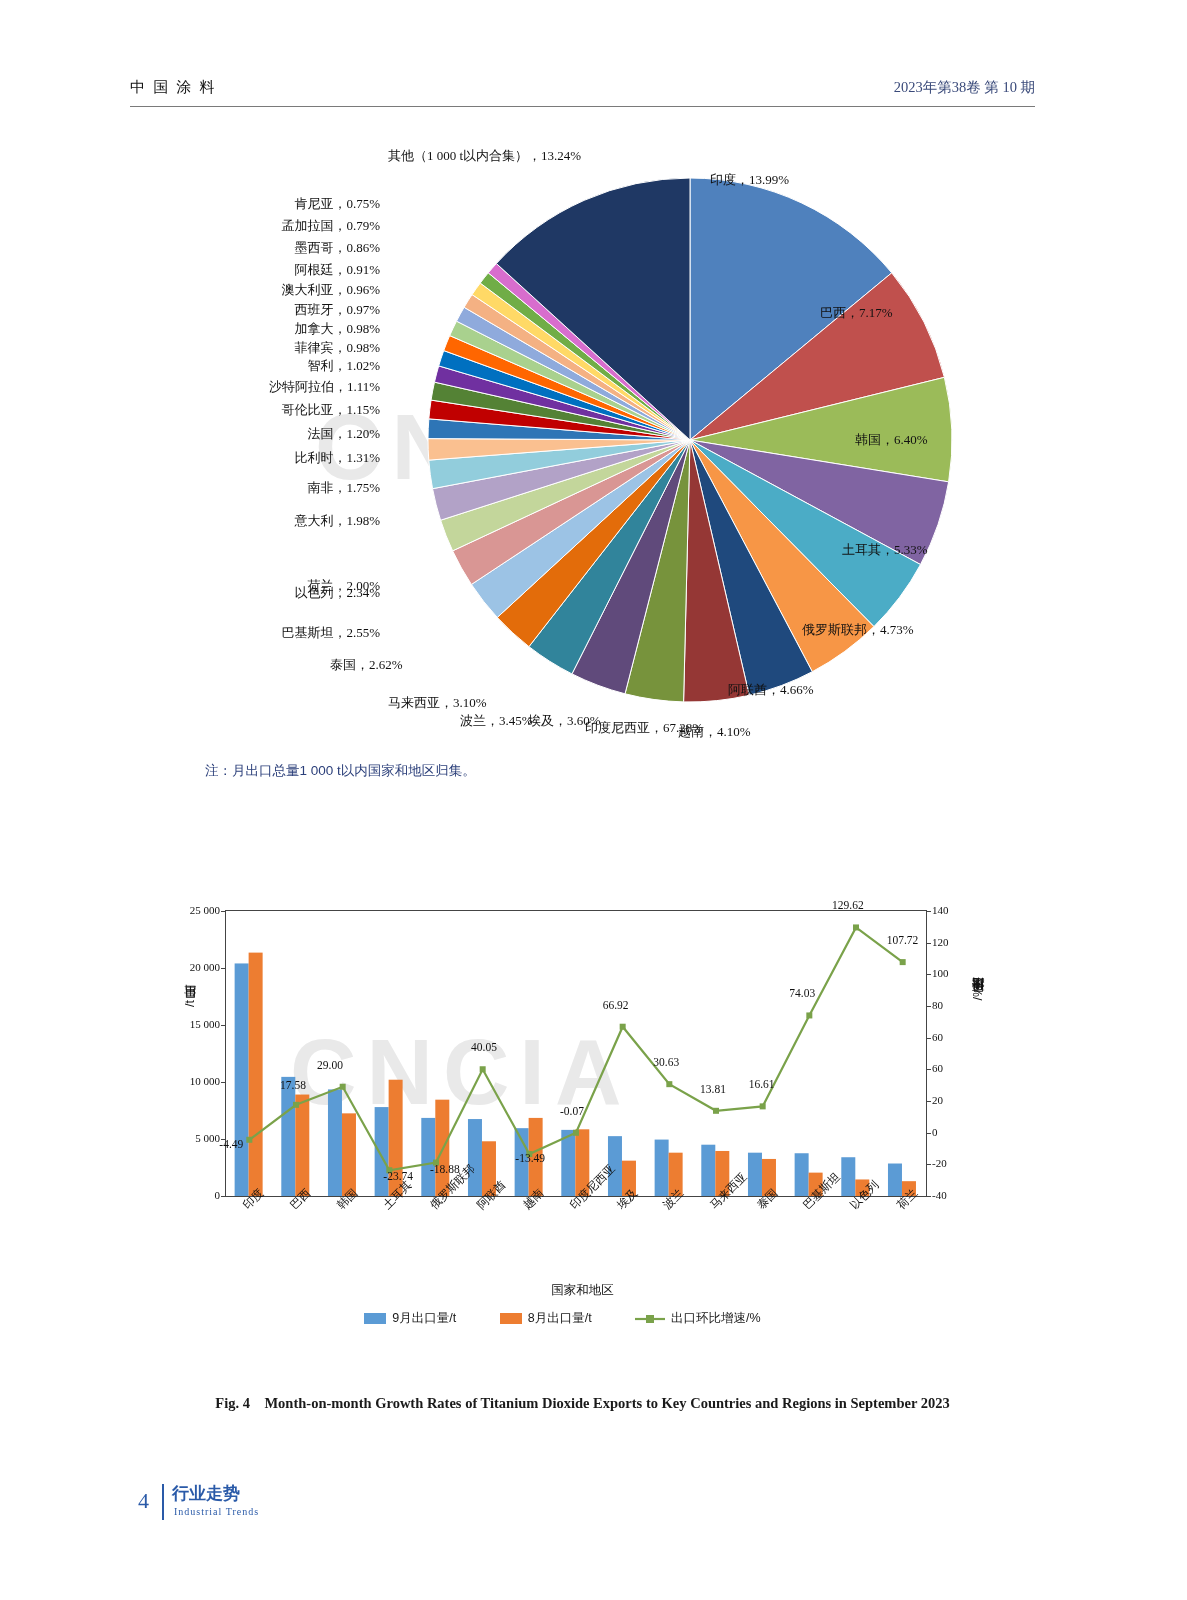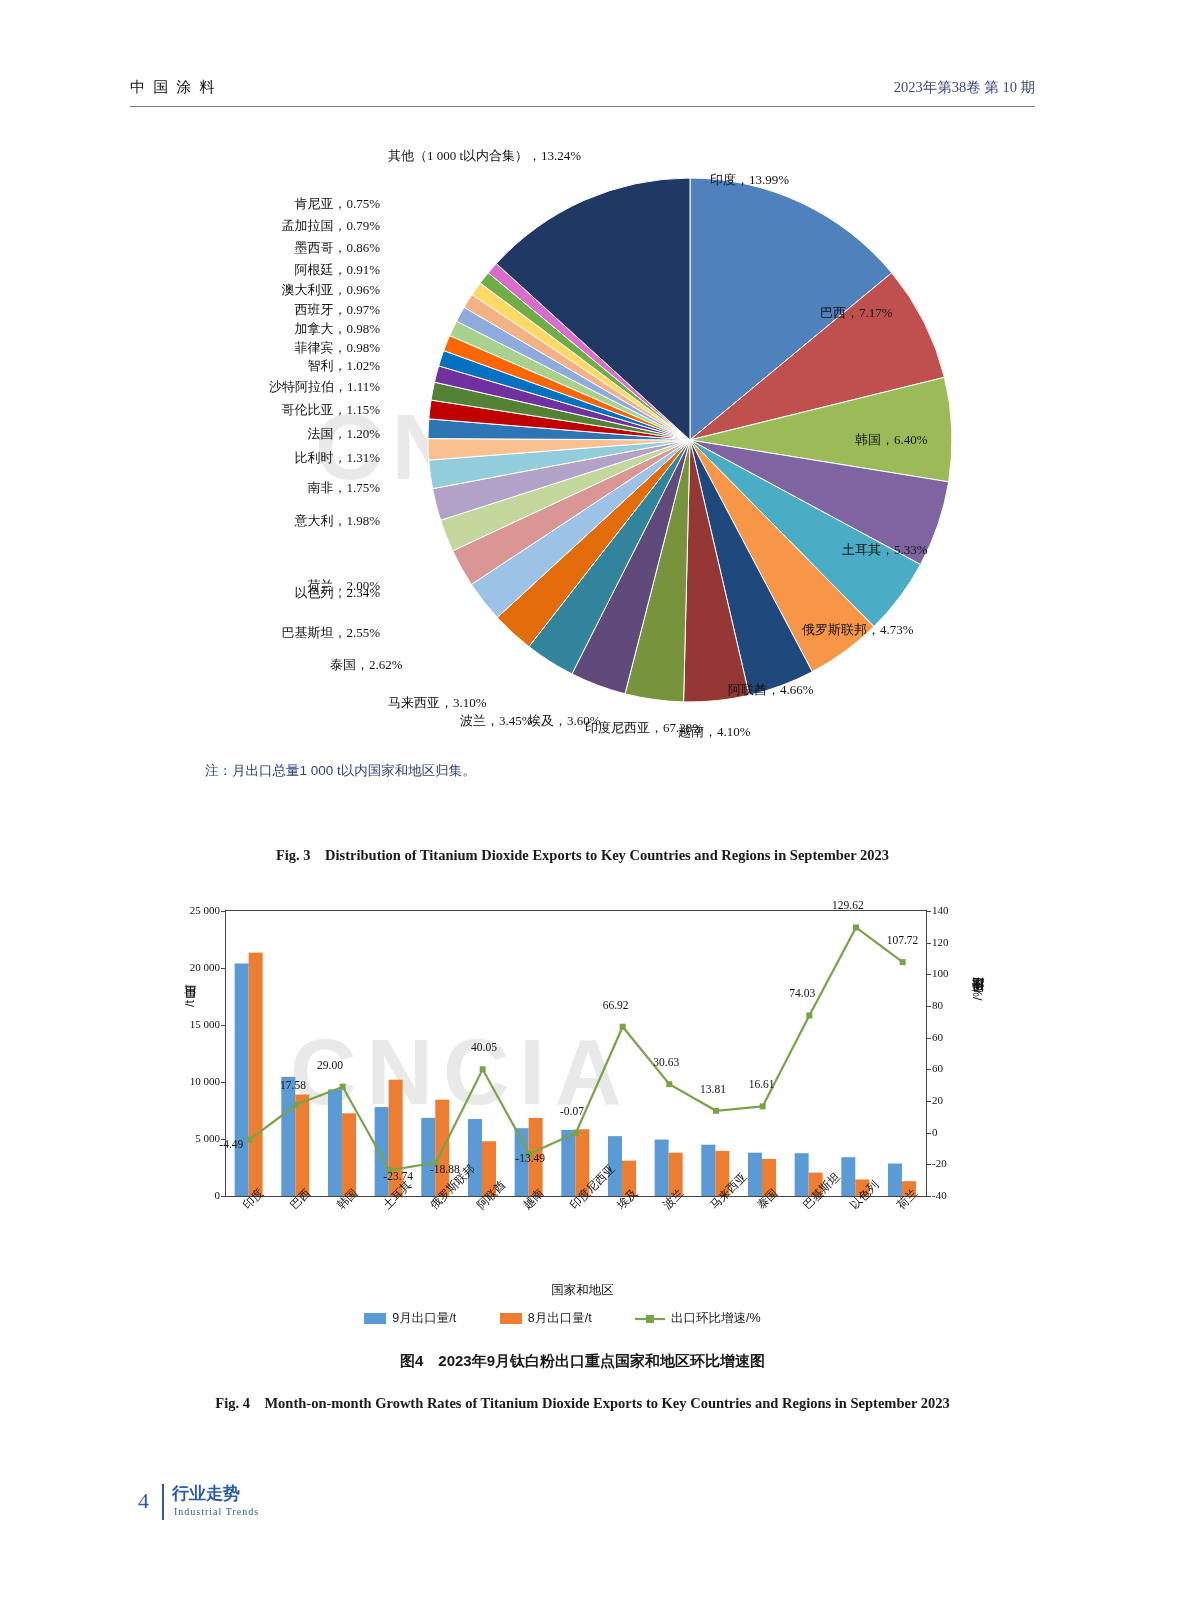--- a/index.html
+++ b/index.html
@@ -144,21 +144,20 @@
     <div class="lbl l" style="left:30px;top:191px;width:220px;">加拿大，0.98%</div>
     <div class="lbl l" style="left:30px;top:172px;width:220px;">西班牙，0.97%</div>
     <div class="lbl l" style="left:30px;top:152px;width:220px;">澳大利亚，0.96%</div>
     <div class="lbl l" style="left:30px;top:132px;width:220px;">阿根廷，0.91%</div>
     <div class="lbl l" style="left:30px;top:110px;width:220px;">墨西哥，0.86%</div>
     <div class="lbl l" style="left:30px;top:88px;width:220px;">孟加拉国，0.79%</div>
     <div class="lbl l" style="left:30px;top:66px;width:220px;">肯尼亚，0.75%</div>
     <div class="lbl" style="left:258px;top:18px;width:190px;text-align:left;">其他（1 000 t以内合集），13.24%</div>
 
     <div class="note">注：月出口总量1 000 t以内国家和地区归集。</div>
-    <div class="cap en" style="left:0;top:716px;">Fig. 3　Distribution of Titanium Dioxide Exports to Key Countries and Regions in September 2023</div>
   </div>
 
   <div class="fig4">
 
     <div class="axis-title yl">出口量/t</div>
     <div class="axis-title yr">出口环比增速/%</div>
     <div class="axis-title xl">国家和地区</div>
 
     <div class="plot">
       <svg width="700" height="285" viewBox="0 0 700 285">
@@ -287,21 +286,20 @@
 
     <div class="legend">
       <i><span class="sw" style="background:#5b9bd5"></span><span>9月出口量/t</span></i>
       <i><span class="sw" style="background:#ed7d31"></span><span>8月出口量/t</span></i>
       <i><span class="lnsw"><svg width="30" height="12">
               <line x1="0" y1="6" x2="30" y2="6" stroke="#7aa24a" stroke-width="2.2"></line>
               <polyline points="11,2 19,2 19,10 11,10" fill="#7aa24a"></polyline>
             </svg></span><span>出口环比增速/%</span></i>
     </div>
 
-    <div class="cap cn" style="left:0;top:462px;">图4　2023年9月钛白粉出口重点国家和地区环比增速图</div>
     <div class="cap en" style="left:0;top:488px;margin-top:16px;">Fig. 4　Month-on-month Growth Rates of Titanium Dioxide Exports to Key Countries and Regions in September  2023</div>
   </div>
 
   <div class="footer">
     <div class="num">4</div>
     <div class="bar"></div>
     <div class="cn">行业走势</div>
     <div class="en">Industrial Trends</div>
   </div>
 </div>

